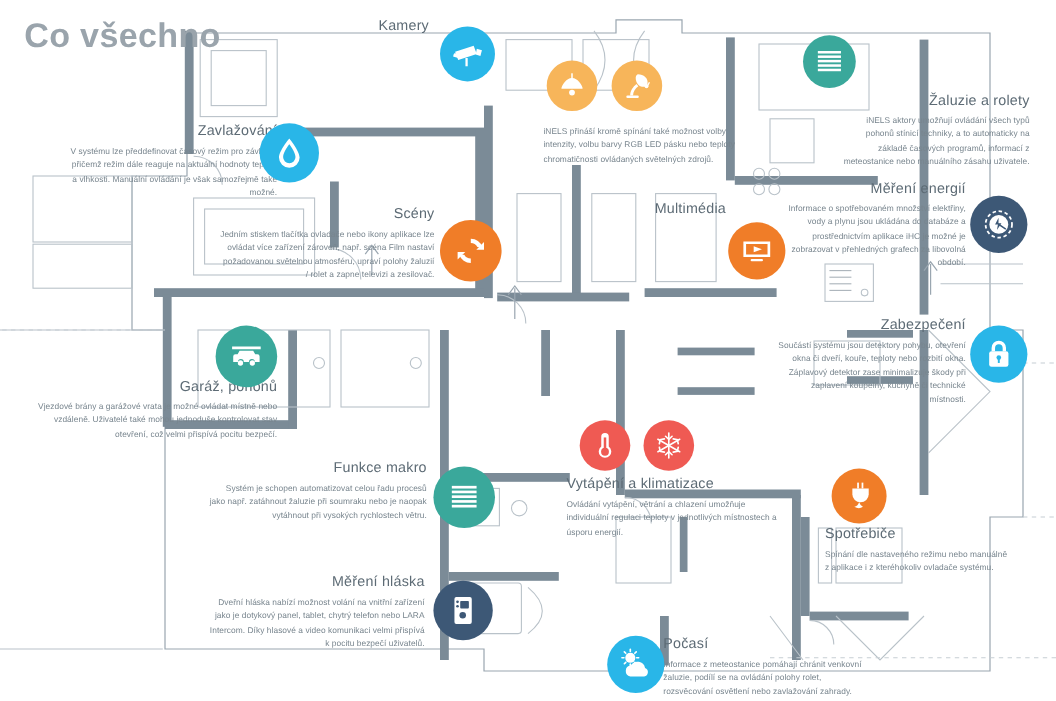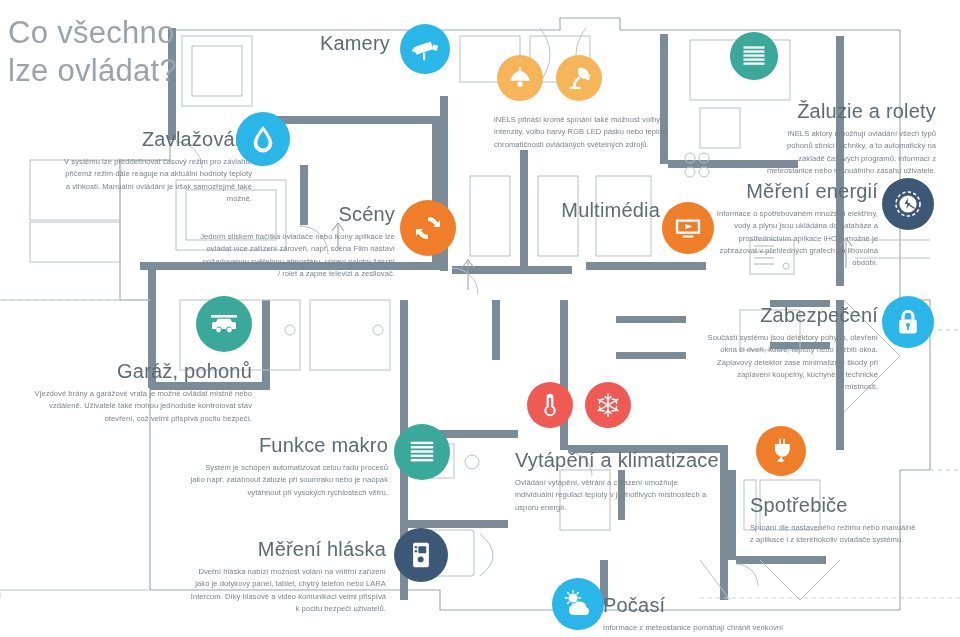--- a/index.html
+++ b/index.html
@@ -13,43 +13,42 @@
     position: relative;
     width: 960px; height: 637px;
     background: #ffffff;
   }
   
   #floorplan { position: absolute; inset: 0; z-index: 1; }
 
   
   .block { position: absolute; z-index: 6; }
   .block .ttl {
-    font-size: 20px;
+    font-size: 13px;
     font-weight: 400;
     color: #5d6b75;
     line-height: 1.15;
     margin-bottom: 5px;
     letter-spacing: .2px;
     white-space: nowrap;
-    margin-top: 16px;
   }
   .block .body {
     font-size: 7.6px;
     line-height: 1.62;
     color: #78858e;
     letter-spacing: .05px;
   }
   .ralign { text-align: right; }
   .lalign { text-align: left; }
 
   
   #page-title {
-    position: absolute; left: 8px; top: 14px; z-index: 7;
+    position: absolute; left: 22px; top: 14px; z-index: 7;
     font-size: 31px; line-height: 1.22; color: #9aa4ac;
-    font-weight: 400; letter-spacing: .3px;
+    font-weight: 700; letter-spacing: .3px;
   }
 
   
   .badge {
     position: absolute; z-index: 8;
     border-radius: 50%;
     display: flex; align-items: center; justify-content: center;
   }
   .badge svg { display: block; }
 
@@ -189,21 +188,20 @@
 
     <g stroke="#9aa6b0" fill="none" stroke-width="1.1">
       <path d="M468,290 L468,262 M462,268 L468,260 L474,268"></path>
       <path d="M846,268 L846,240 M840,246 L846,238 L852,246"></path>
       <path d="M338,250 L338,225 M332,231 L338,223 L344,231"></path>
     </g>
   </svg>
 
   <div id="page-title">
     <div>Co všechno</div>
-    <div>lze ovládat?</div>
   </div>
   <div id="edge-mark">cz</div>
 
   <div class="block ralign" style="left:212px; top:16px; width:178px;">
     <div class="ttl">Kamery</div>
   </div>
 
   <div class="block ralign" style="left:60px; top:112px; width:192px;">
     <div class="ttl">Zavlažování</div>
     <div class="body">V systému lze předdefinovat časový režim pro závlahu, přičemž režim dále reaguje na aktuální hodnoty teploty a vlhkosti. Manuální ovládání je však samozřejmě také možné.</div>

